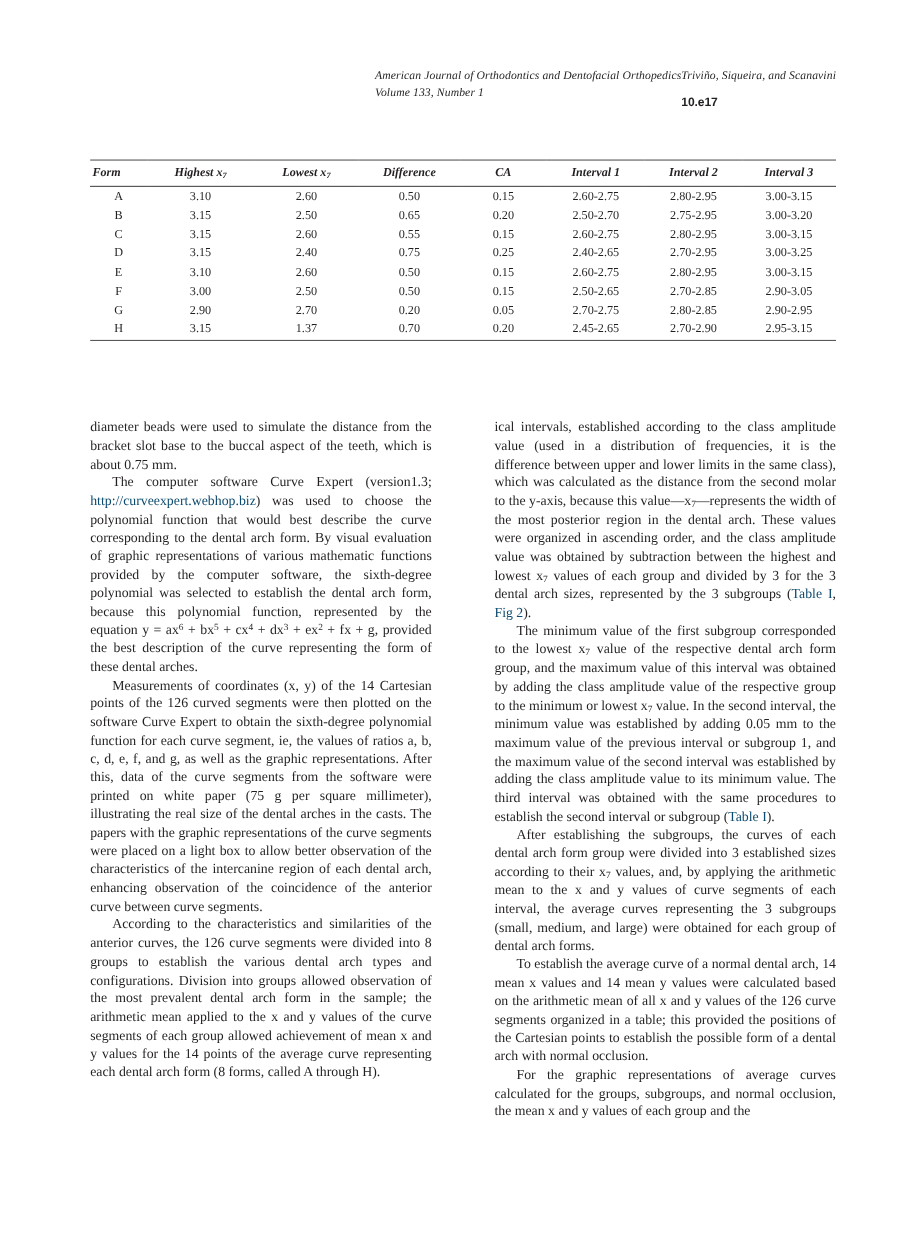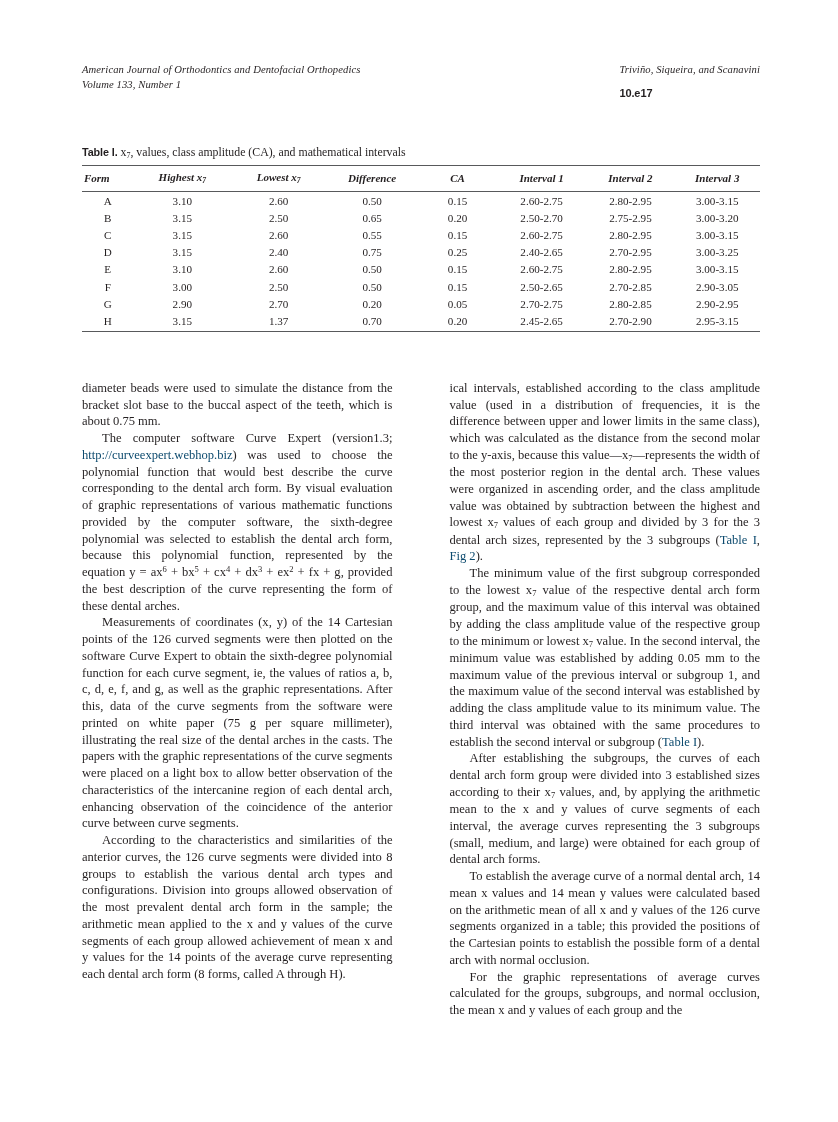--- a/index.html
+++ b/index.html
@@ -21,21 +21,21 @@
     left: 0; top: 0;
     width: 838px;
     height: 1122px;
     box-sizing: border-box;
     padding: 62px 78px 0 82px;
   }
 
   
   .running-head {
     display: flex;
-    justify-content: space-between;
+    justify-content: flex-end;
     align-items: flex-start;
     font-size: 10.5px;
     line-height: 1.42;
   }
   .rh-left, .rh-right {
     font-family: "Liberation Serif", "DejaVu Serif", serif;
     font-style: italic;
     font-size: 10.6px;
     color: #231f20;
     letter-spacing: .1px;
@@ -124,21 +124,21 @@
   col.c-highest  { width: 14.4%; }
   col.c-lowest   { width: 14.0%; }
   col.c-diff     { width: 13.6%; }
   col.c-ca       { width: 11.6%; }
   col.c-i1       { width: 13.2%; }
   col.c-i2       { width: 13.0%; }
   col.c-i3       { width: 12.6%; }
 
   
   .body-cols {
-    margin-top: 48px;
+    margin-top: 70px;
     display: flex;
     gap: 57px;
   }
   .col {
     width: 337px;
     font-size: 12.55px;
     line-height: 1.335;
     text-align: justify;
     text-justify: inter-word;
     color: #231f20;
@@ -165,24 +165,20 @@
       <div class="vol-line">Volume 133, Number 1</div>
     </div>
     <div class="rh-right">
       <span>Triviño, Siqueira, and Scanavini</span>
       <span class="rh-page">10.e17</span>
     </div>
   </div>
 
   <div class="table-block">
 
-    <div class="table-caption">
-      <span class="tbl-label">Table I.</span>
-      <span class="cap-text">x<sub>7</sub>, values, class amplitude (CA), and mathematical intervals</span>
-    </div>
 
     <table class="data-table">
       <colgroup>
         <col class="c-form">
           <col class="c-highest">
           <col class="c-lowest">
           <col class="c-diff">
         <col class="c-ca">
           <col class="c-i1">
           <col class="c-i2">

